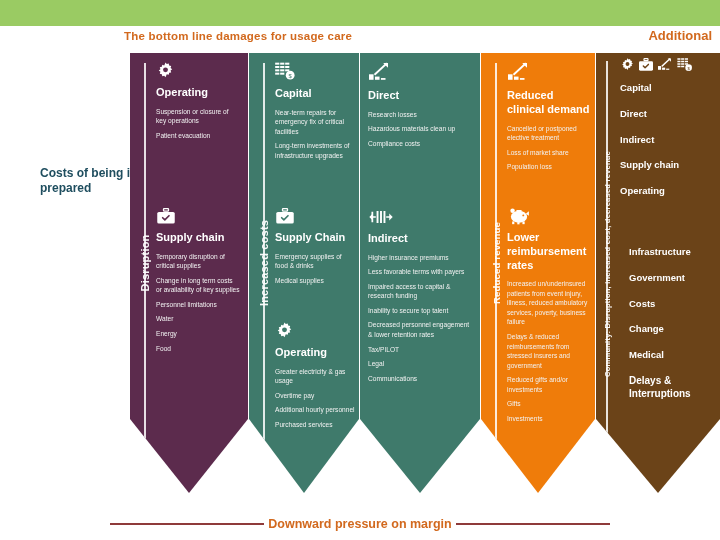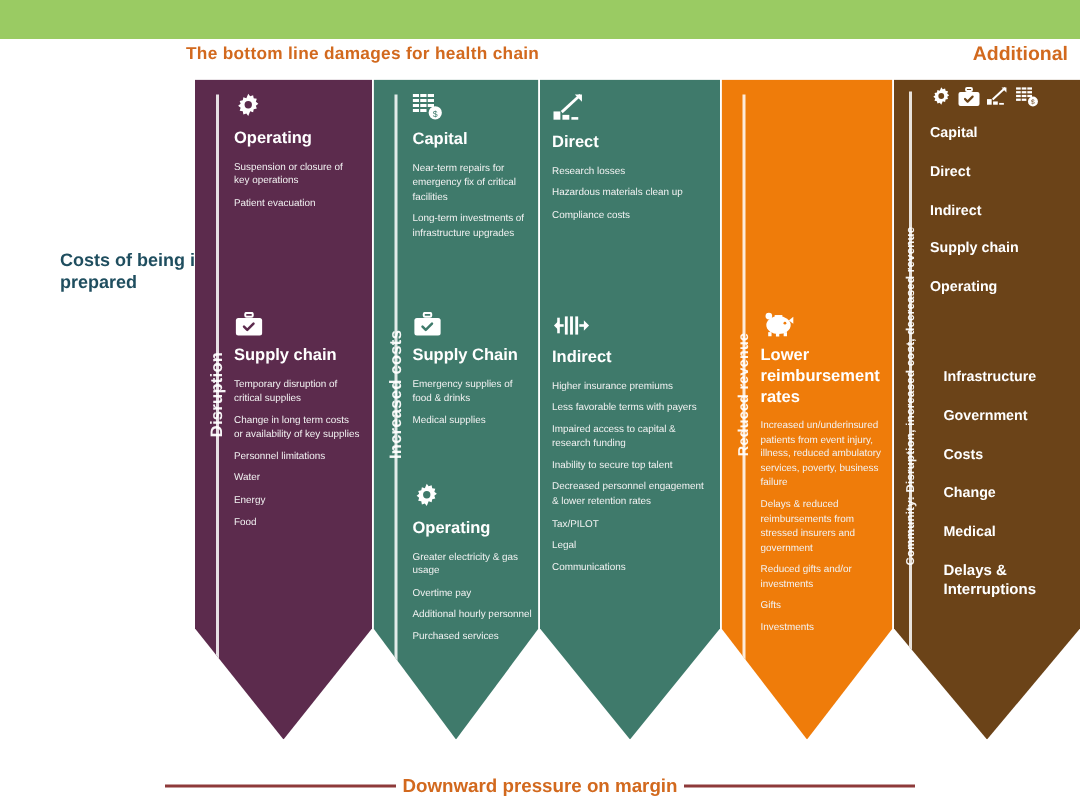--- a/index.html
+++ b/index.html
@@ -82,21 +82,21 @@
   .hr { flex:1; height:1.6px; background:#8e3a3a; }
   #bottom-caption {
     font-size:12.5px; font-weight:bold; color:#d2691e; white-space:nowrap;
   }
 </style>
 </head>
 <body>
 
 <div id="top-band"></div>
 
-<div id="title-left">The bottom line damages for health chain</div>
+<div id="title-left">The bottom line damages for usage care</div>
 <div id="title-right">Additional</div>
 
 <div id="side-label">Costs of being ill-prepared</div>
 
 <div id="chart">
 
   <div class="col" style="left:0; width:118px; background:#5c2b4d;">
     <div class="col-inner">
       <div class="rail">
         <div class="line"></div>
@@ -240,20 +240,35 @@
   </div>
 
   <div class="col" style="left:351px; width:114px; background:#ef7c0a;">
     <div class="col-inner">
       <div class="rail two">
         <div class="line"></div>
         <div class="rail-text">Reduced revenue</div>
         <div class="arrow"></div>
       </div>
 
+      <div class="block" style="left:26px; top:8px; width:84px;">
+        <span class="icon">
+          <svg width="24" height="22" viewBox="0 0 26 24" fill="#fff">
+            <path d="M20.5 2.5L7 15" stroke="#fff" stroke-width="2" fill="none"></path>
+            <path d="M16.5 2.2h5.2v5.2z"></path>
+            <rect x="1" y="14.5" width="5" height="6"></rect>
+            <rect x="7.5" y="17" width="5" height="3.5"></rect>
+            <rect x="14" y="18.6" width="5" height="1.9"></rect>
+          </svg>
+        </span>
+        <h3>Reduced clinical demand</h3>
+        <div class="item">Cancelled or postponed elective treatment</div>
+        <div class="item">Loss of market share</div>
+        <div class="item">Population loss</div>
+      </div>
 
       <div class="block" style="left:26px; top:152px; width:84px;">
         <span class="icon">
           <svg width="24" height="20" viewBox="0 0 28 22" fill="#fff">
             <ellipse cx="14" cy="13" rx="9.5" ry="7"></ellipse>
             <path d="M22 9.5l3.5-3v5.5z"></path>
             <circle cx="6.5" cy="6" r="2.6"></circle>
             <rect x="6" y="18.5" width="2.6" height="3.2"></rect>
             <rect x="12" y="19.3" width="2.6" height="2.6"></rect>
             <rect x="18" y="18.5" width="2.6" height="3.2"></rect>

